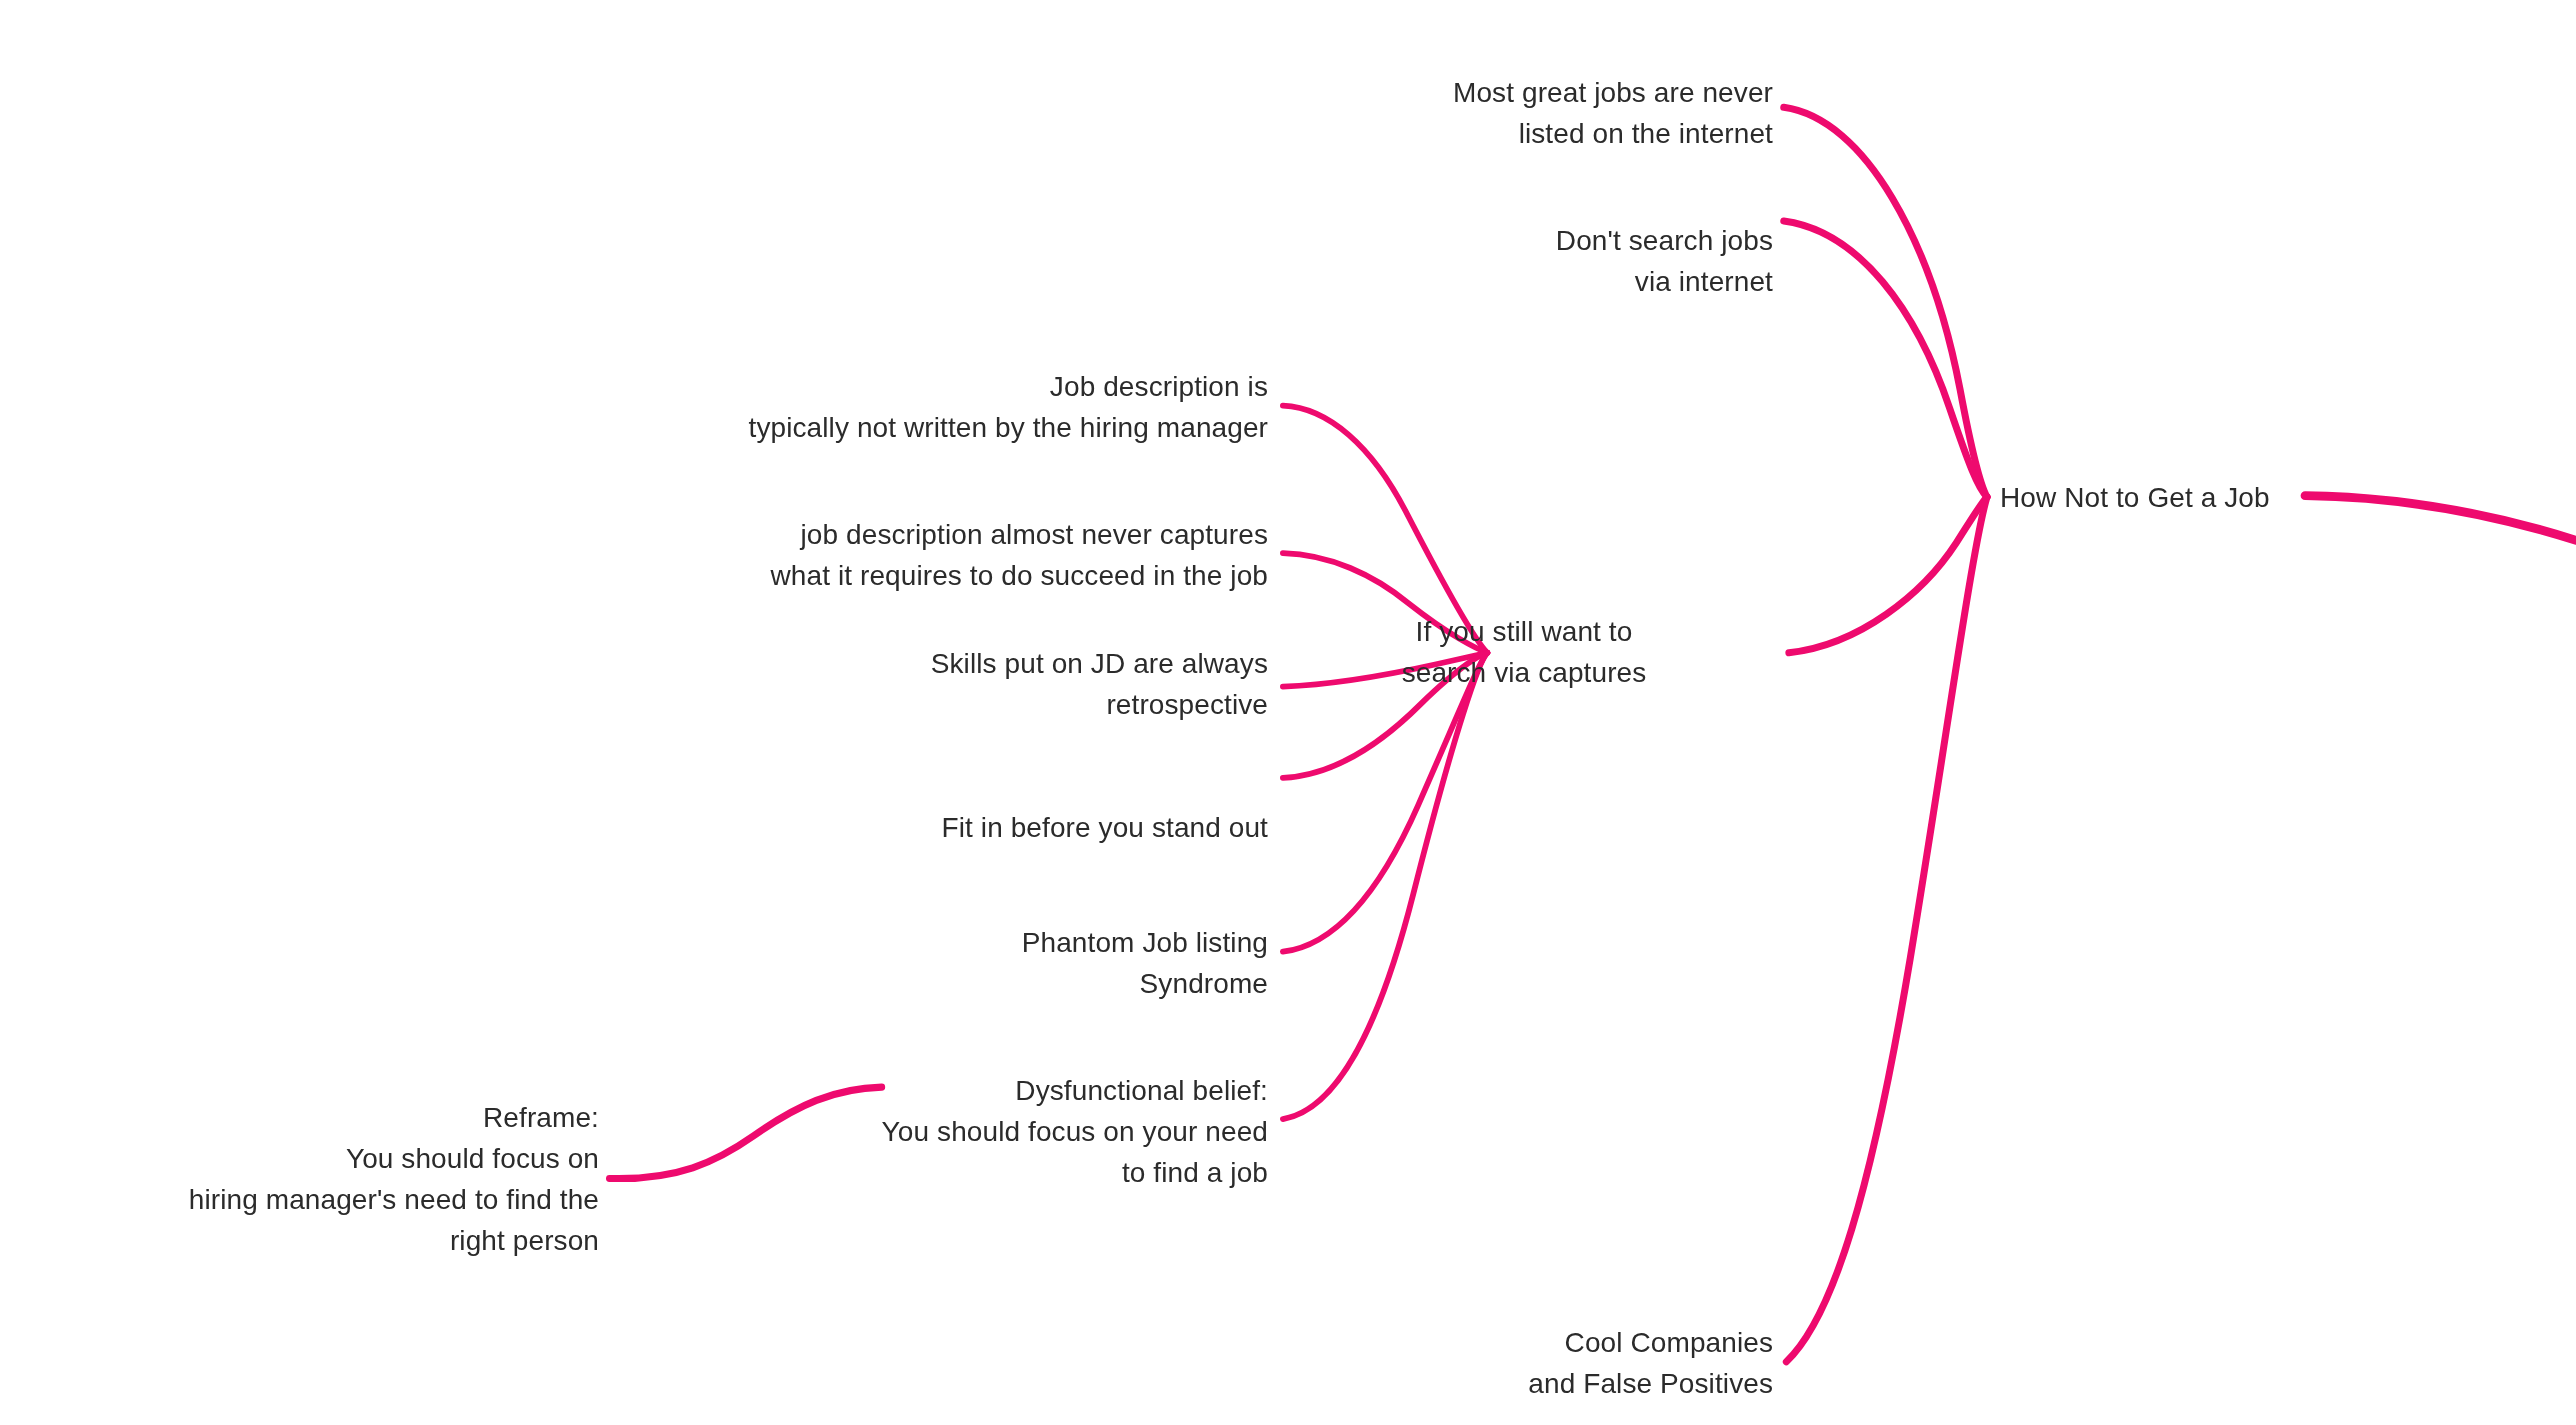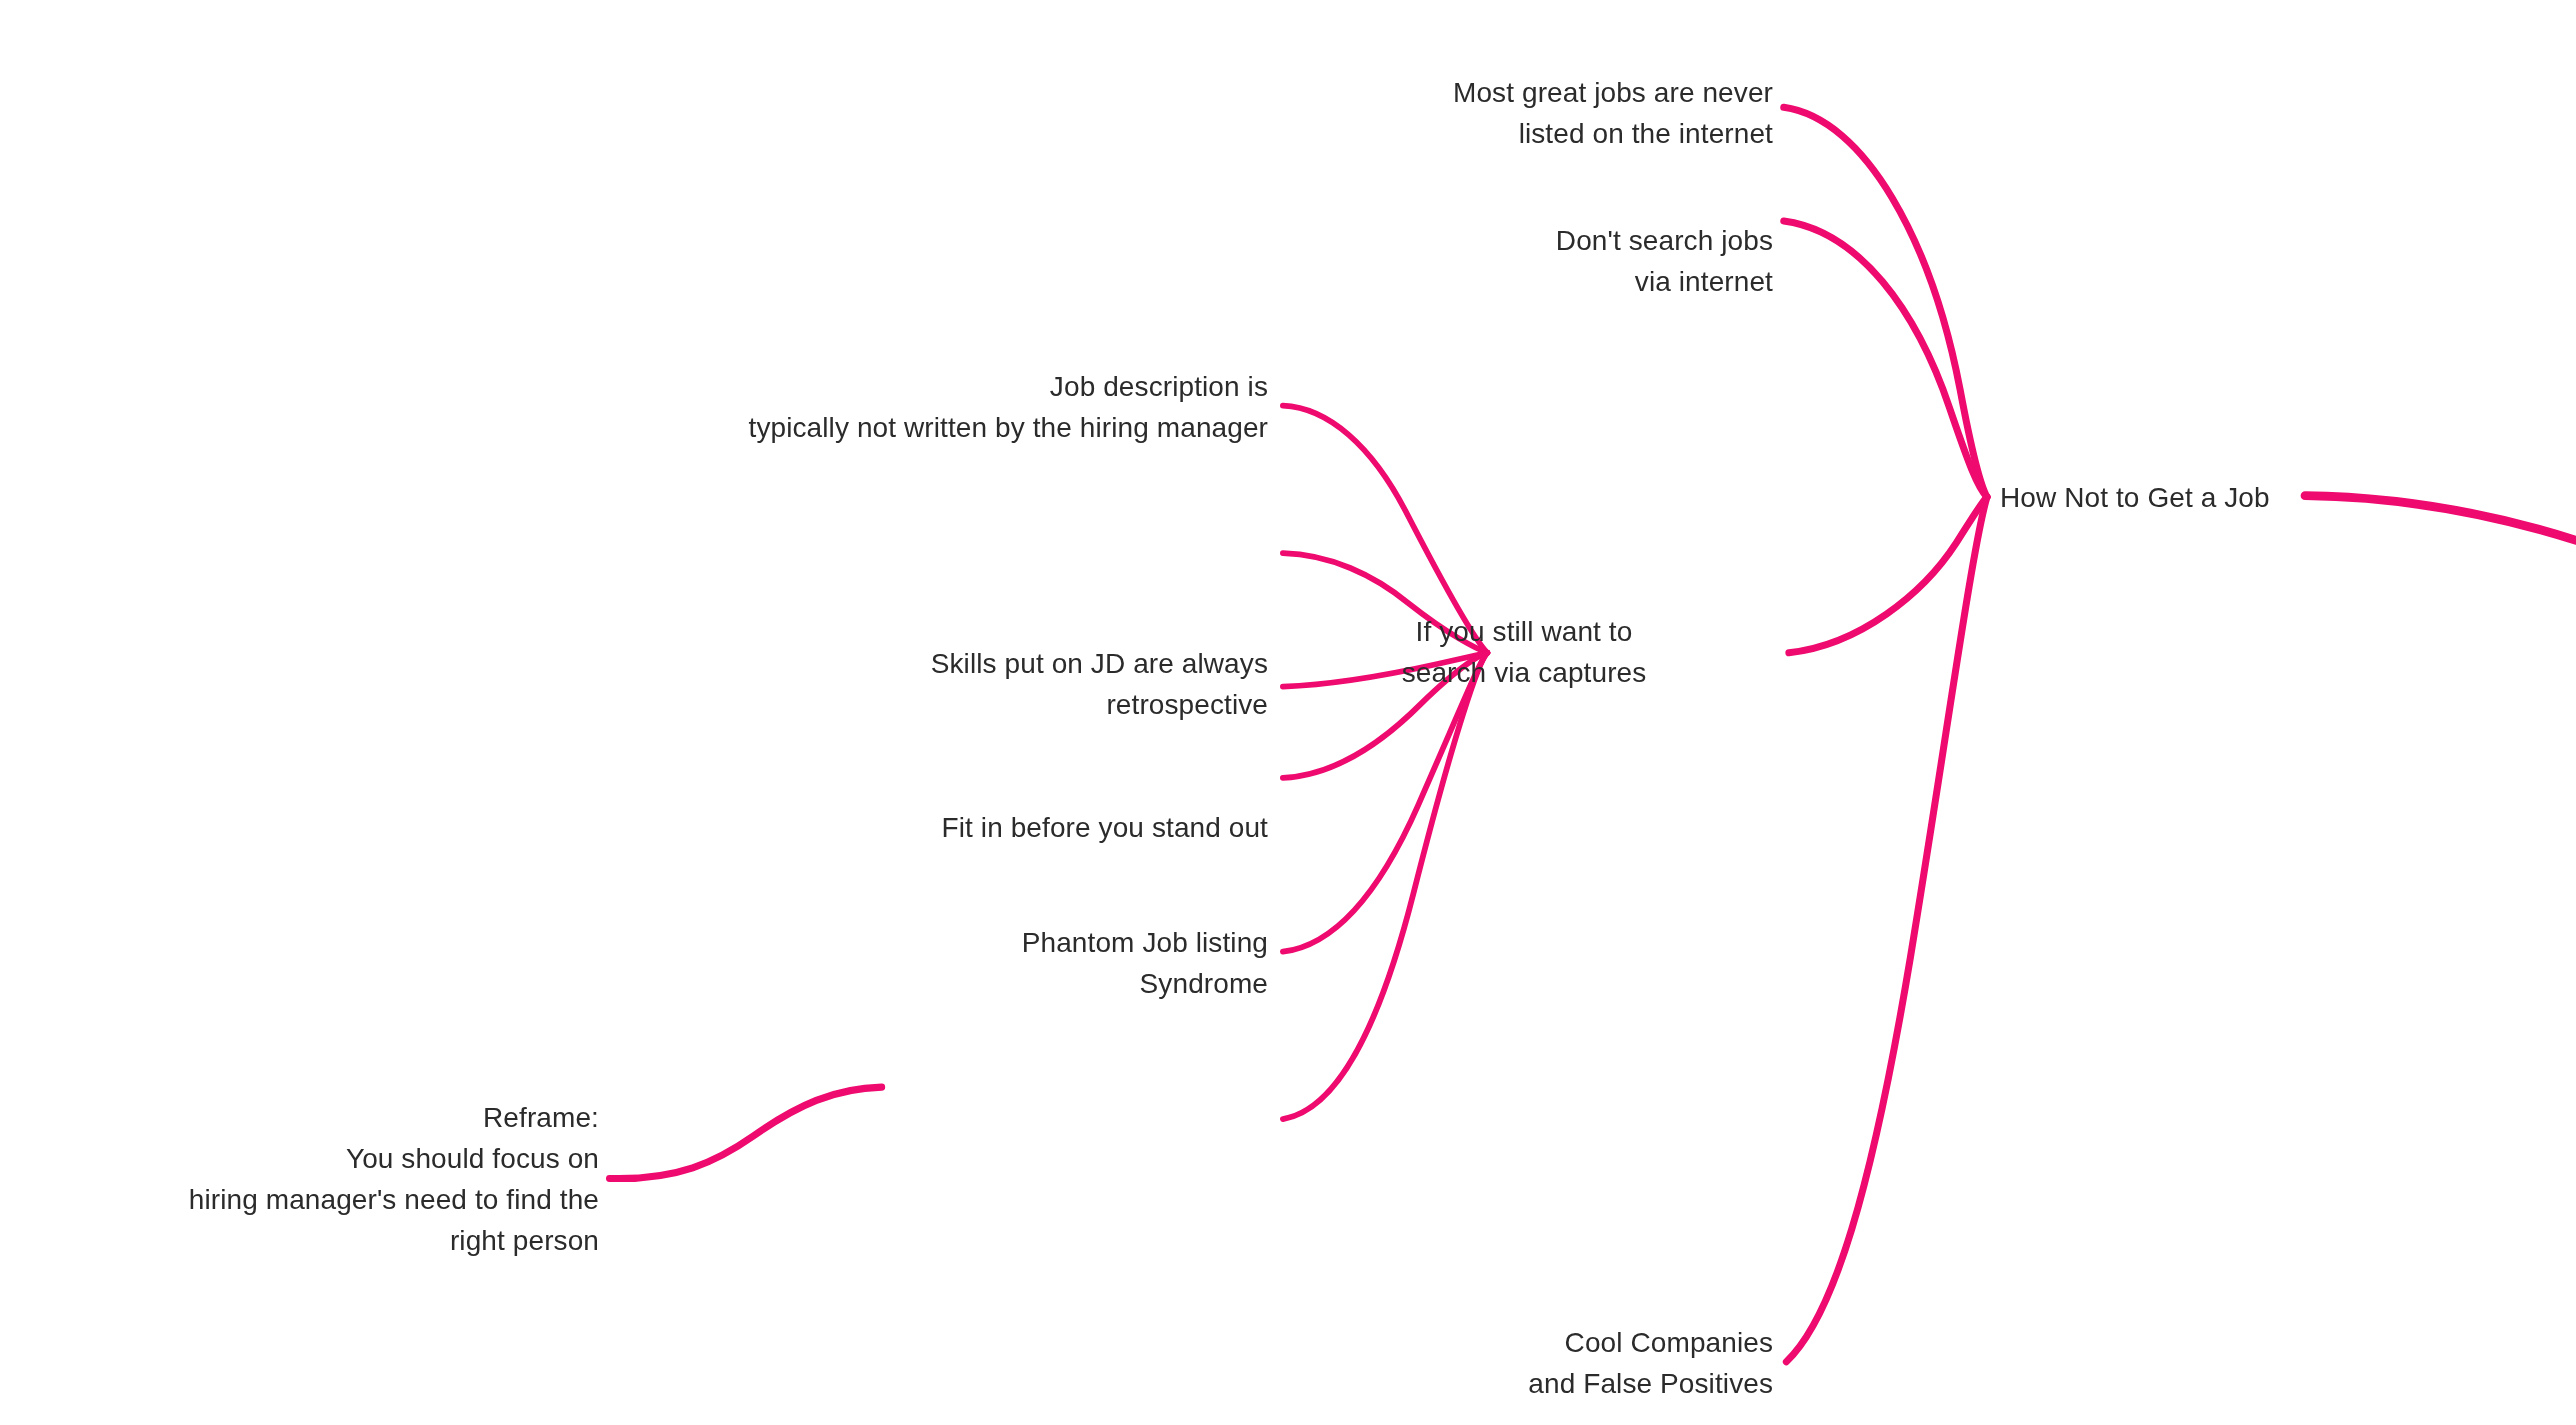--- a/index.html
+++ b/index.html
@@ -83,24 +83,26 @@
   <div class="node right-align" style="left:1773px; top:113px;"><span>Most great jobs are never</span><br><span>listed on the internet</span></div>
 
   <div class="node right-align" style="left:1773px; top:261px;"><span>Don't search jobs</span><br><span>via internet</span></div>
 
   <div class="node left-align" style="left:1524px; top:652px; text-align:center; transform:translate(-50%,-50%);"><span>If you still want to</span><br><span>search via captures</span></div>
 
   <div class="node right-align" style="left:1773px; top:1363px;"><span>Cool Companies</span><br><span>and False Positives</span></div>
 
   <div class="node right-align" style="left:1268px; top:407px;"><span>Job description is</span><br><span>typically not written by the hiring manager</span></div>
 
+  <div class="node right-align" style="left:1268px; top:555px;"><span>job description almost never captures</span><br><span>what it requires to do succeed in the job</span></div>
 
   <div class="node right-align" style="left:1268px; top:684px;"><span>Skills put on JD are always</span><br><span>retrospective</span></div>
 
   <div class="node right-align" style="left:1268px; top:827px;"><span>Fit in before you stand out</span></div>
 
   <div class="node right-align" style="left:1268px; top:951px;margin-top:12px;"><span>Phantom Job listing</span><br><span>Syndrome</span></div>
 
+  <div class="node right-align" style="left:1268px; top:1131px;"><span>Dysfunctional belief:</span><br><span>You should focus on your need</span><br><span>to find a job</span></div>
 
   <div class="node right-align" style="left:599px; top:1179px;"><span>Reframe:</span><br><span>You should focus on</span><br><span>hiring manager's need to find the</span><br><span>right person</span></div>
 
 </div>
 
 
 </body></html>

